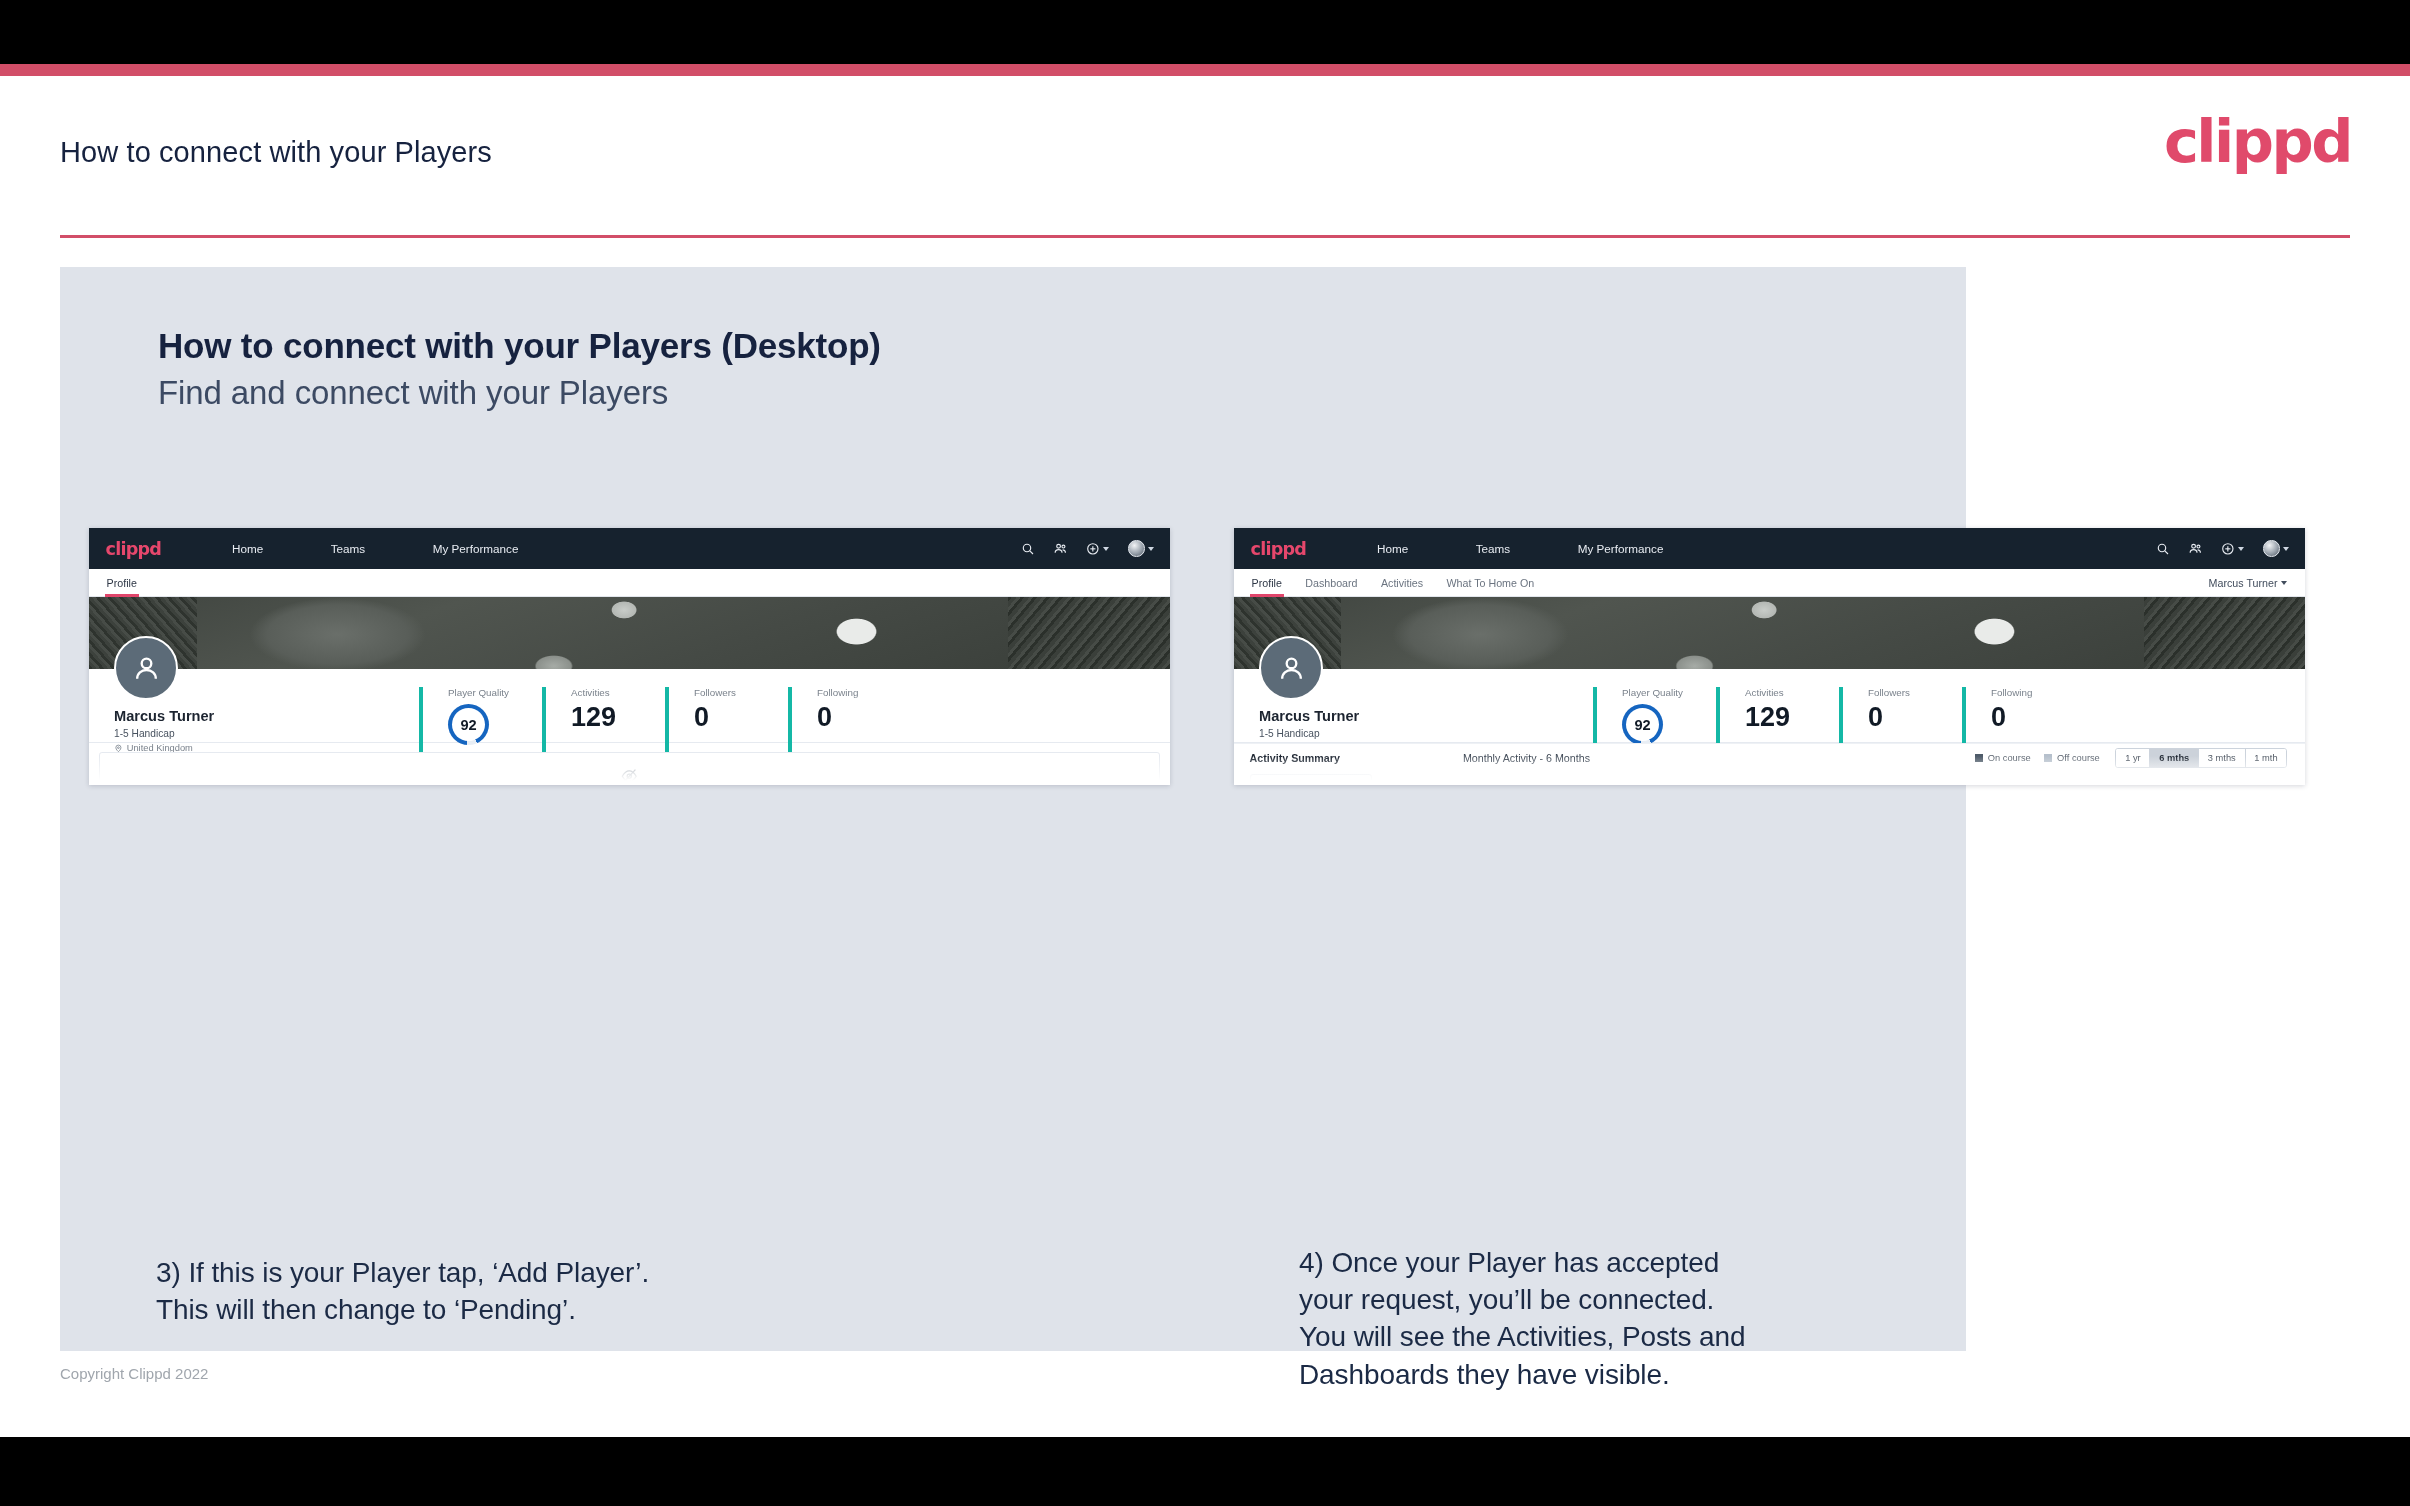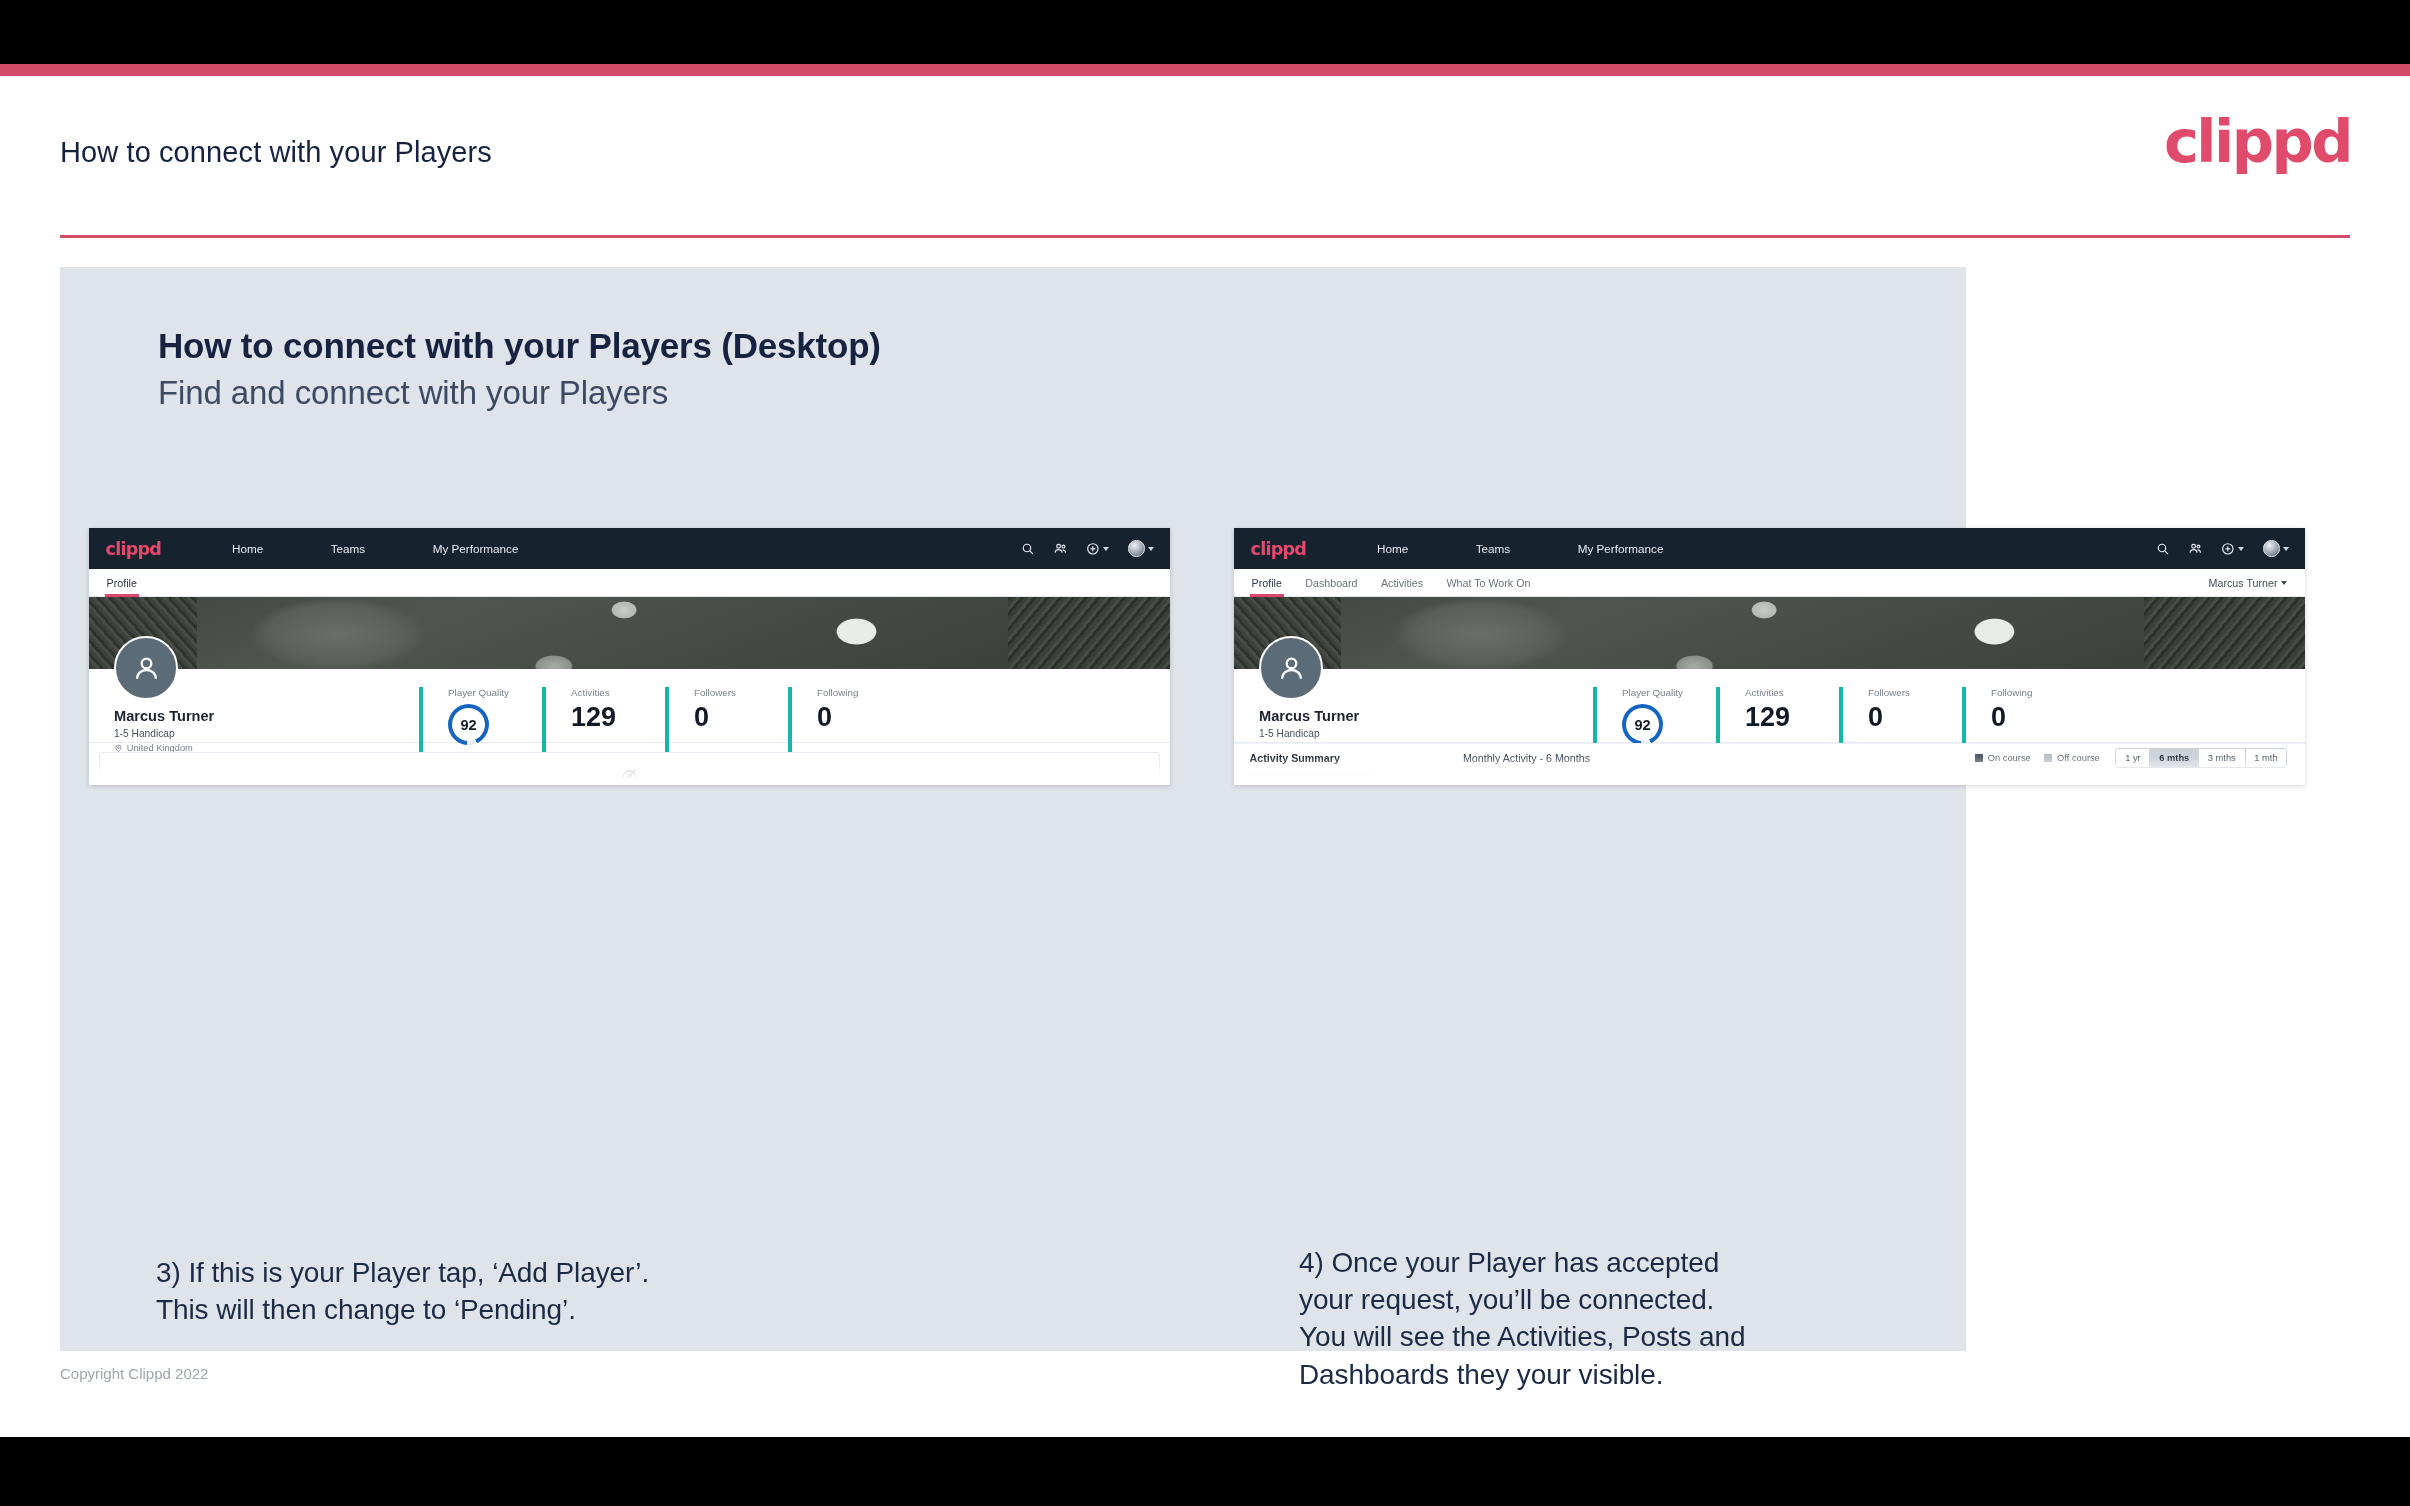--- a/index.html
+++ b/index.html
@@ -427,21 +427,21 @@
             <span class="avatar-sm"></span>
             <span class="chev"></span>
           </span>
         </div>
       </div>
 
       <div class="tabstrip">
         <div class="tab active">Profile</div>
         <div class="tab">Dashboard</div>
         <div class="tab">Activities</div>
-        <div class="tab">What To Work On</div>
+        <div class="tab">What To Home On</div>
         <div class="tab-right">
           <span>Marcus Turner</span>
           <span class="chev" style="border-top-color:#414c5c"></span>
         </div>
       </div>
 
       <div class="cover"></div>
 
       <div class="prof">
         <div class="avatar-lg">
@@ -522,21 +522,21 @@
 
     <div class="cap left">
       <div>3) If this is your Player tap, ‘Add Player’.</div>
       <div>This will then change to ‘Pending’.</div>
     </div>
 
     <div class="cap right">
       <div>4) Once your Player has accepted</div>
       <div>your request, you’ll be connected.</div>
       <div>You will see the Activities, Posts and</div>
-      <div>Dashboards they your visible.</div>
+      <div>Dashboards they have visible.</div>
     </div>
   </div>
 
   <div class="footer">Copyright Clippd 2022</div>
 
   <div class="band-bottom"></div>
 </div>
 
 
 </body></html>

